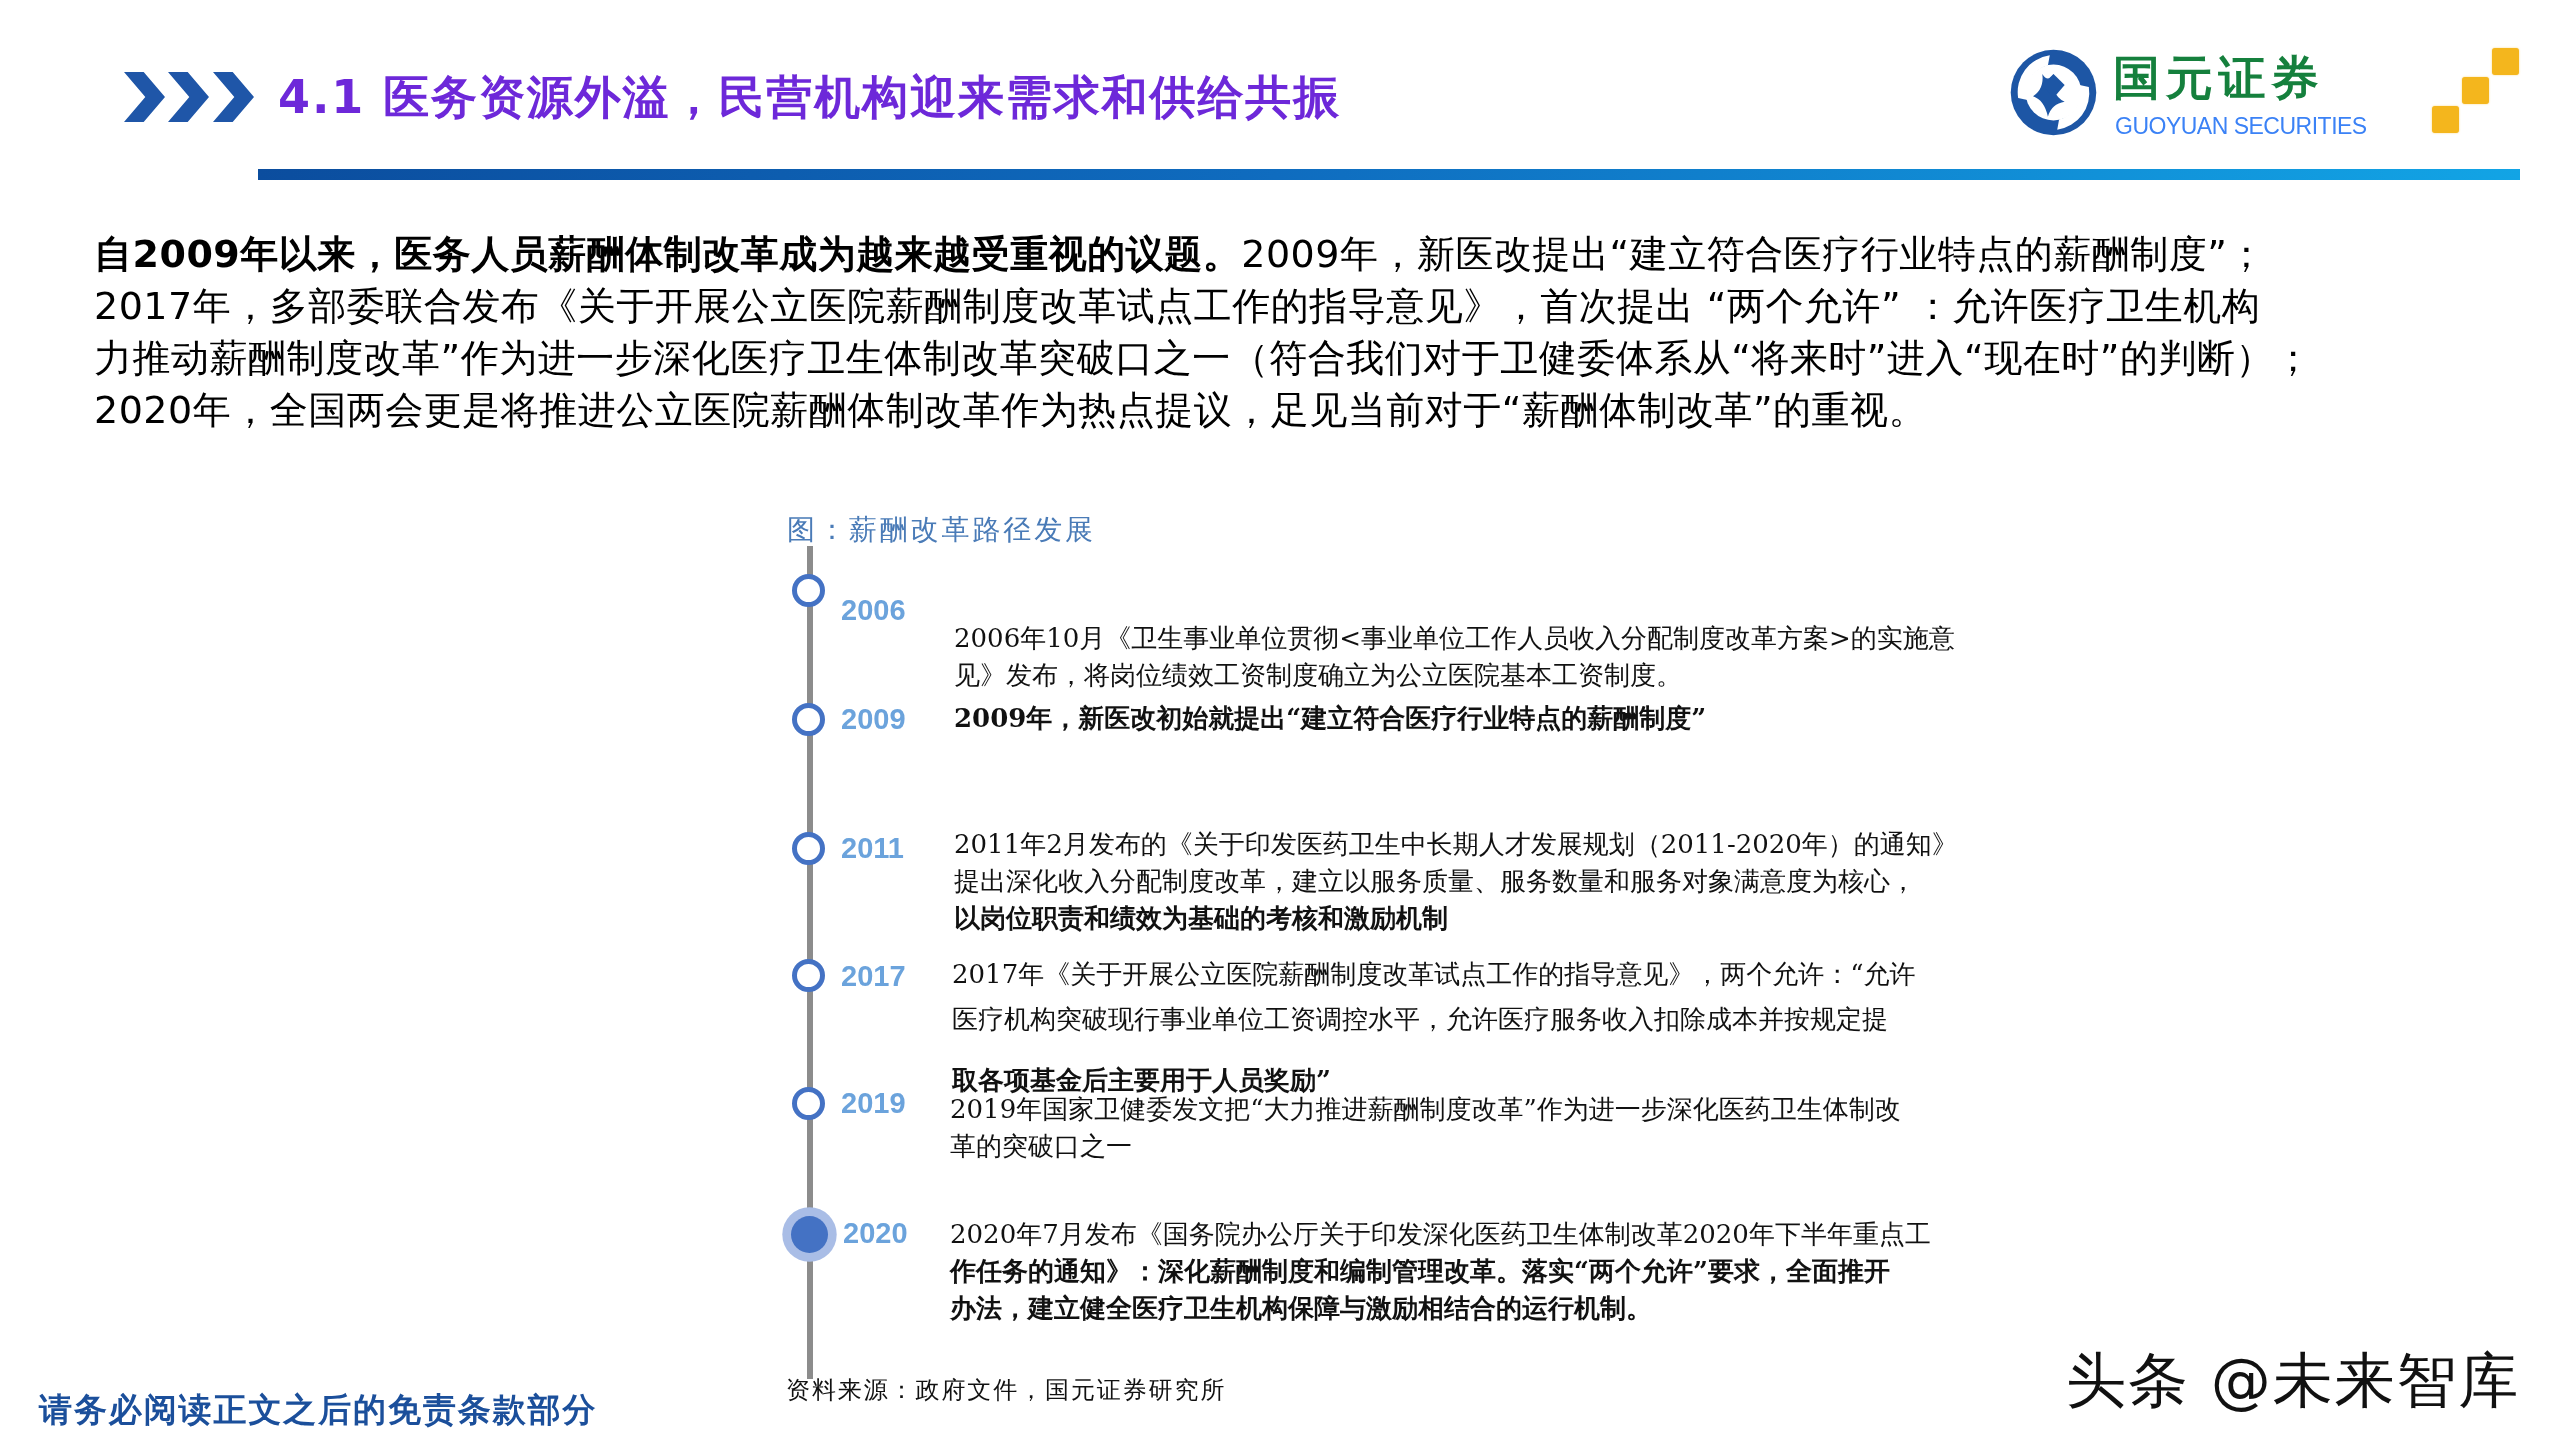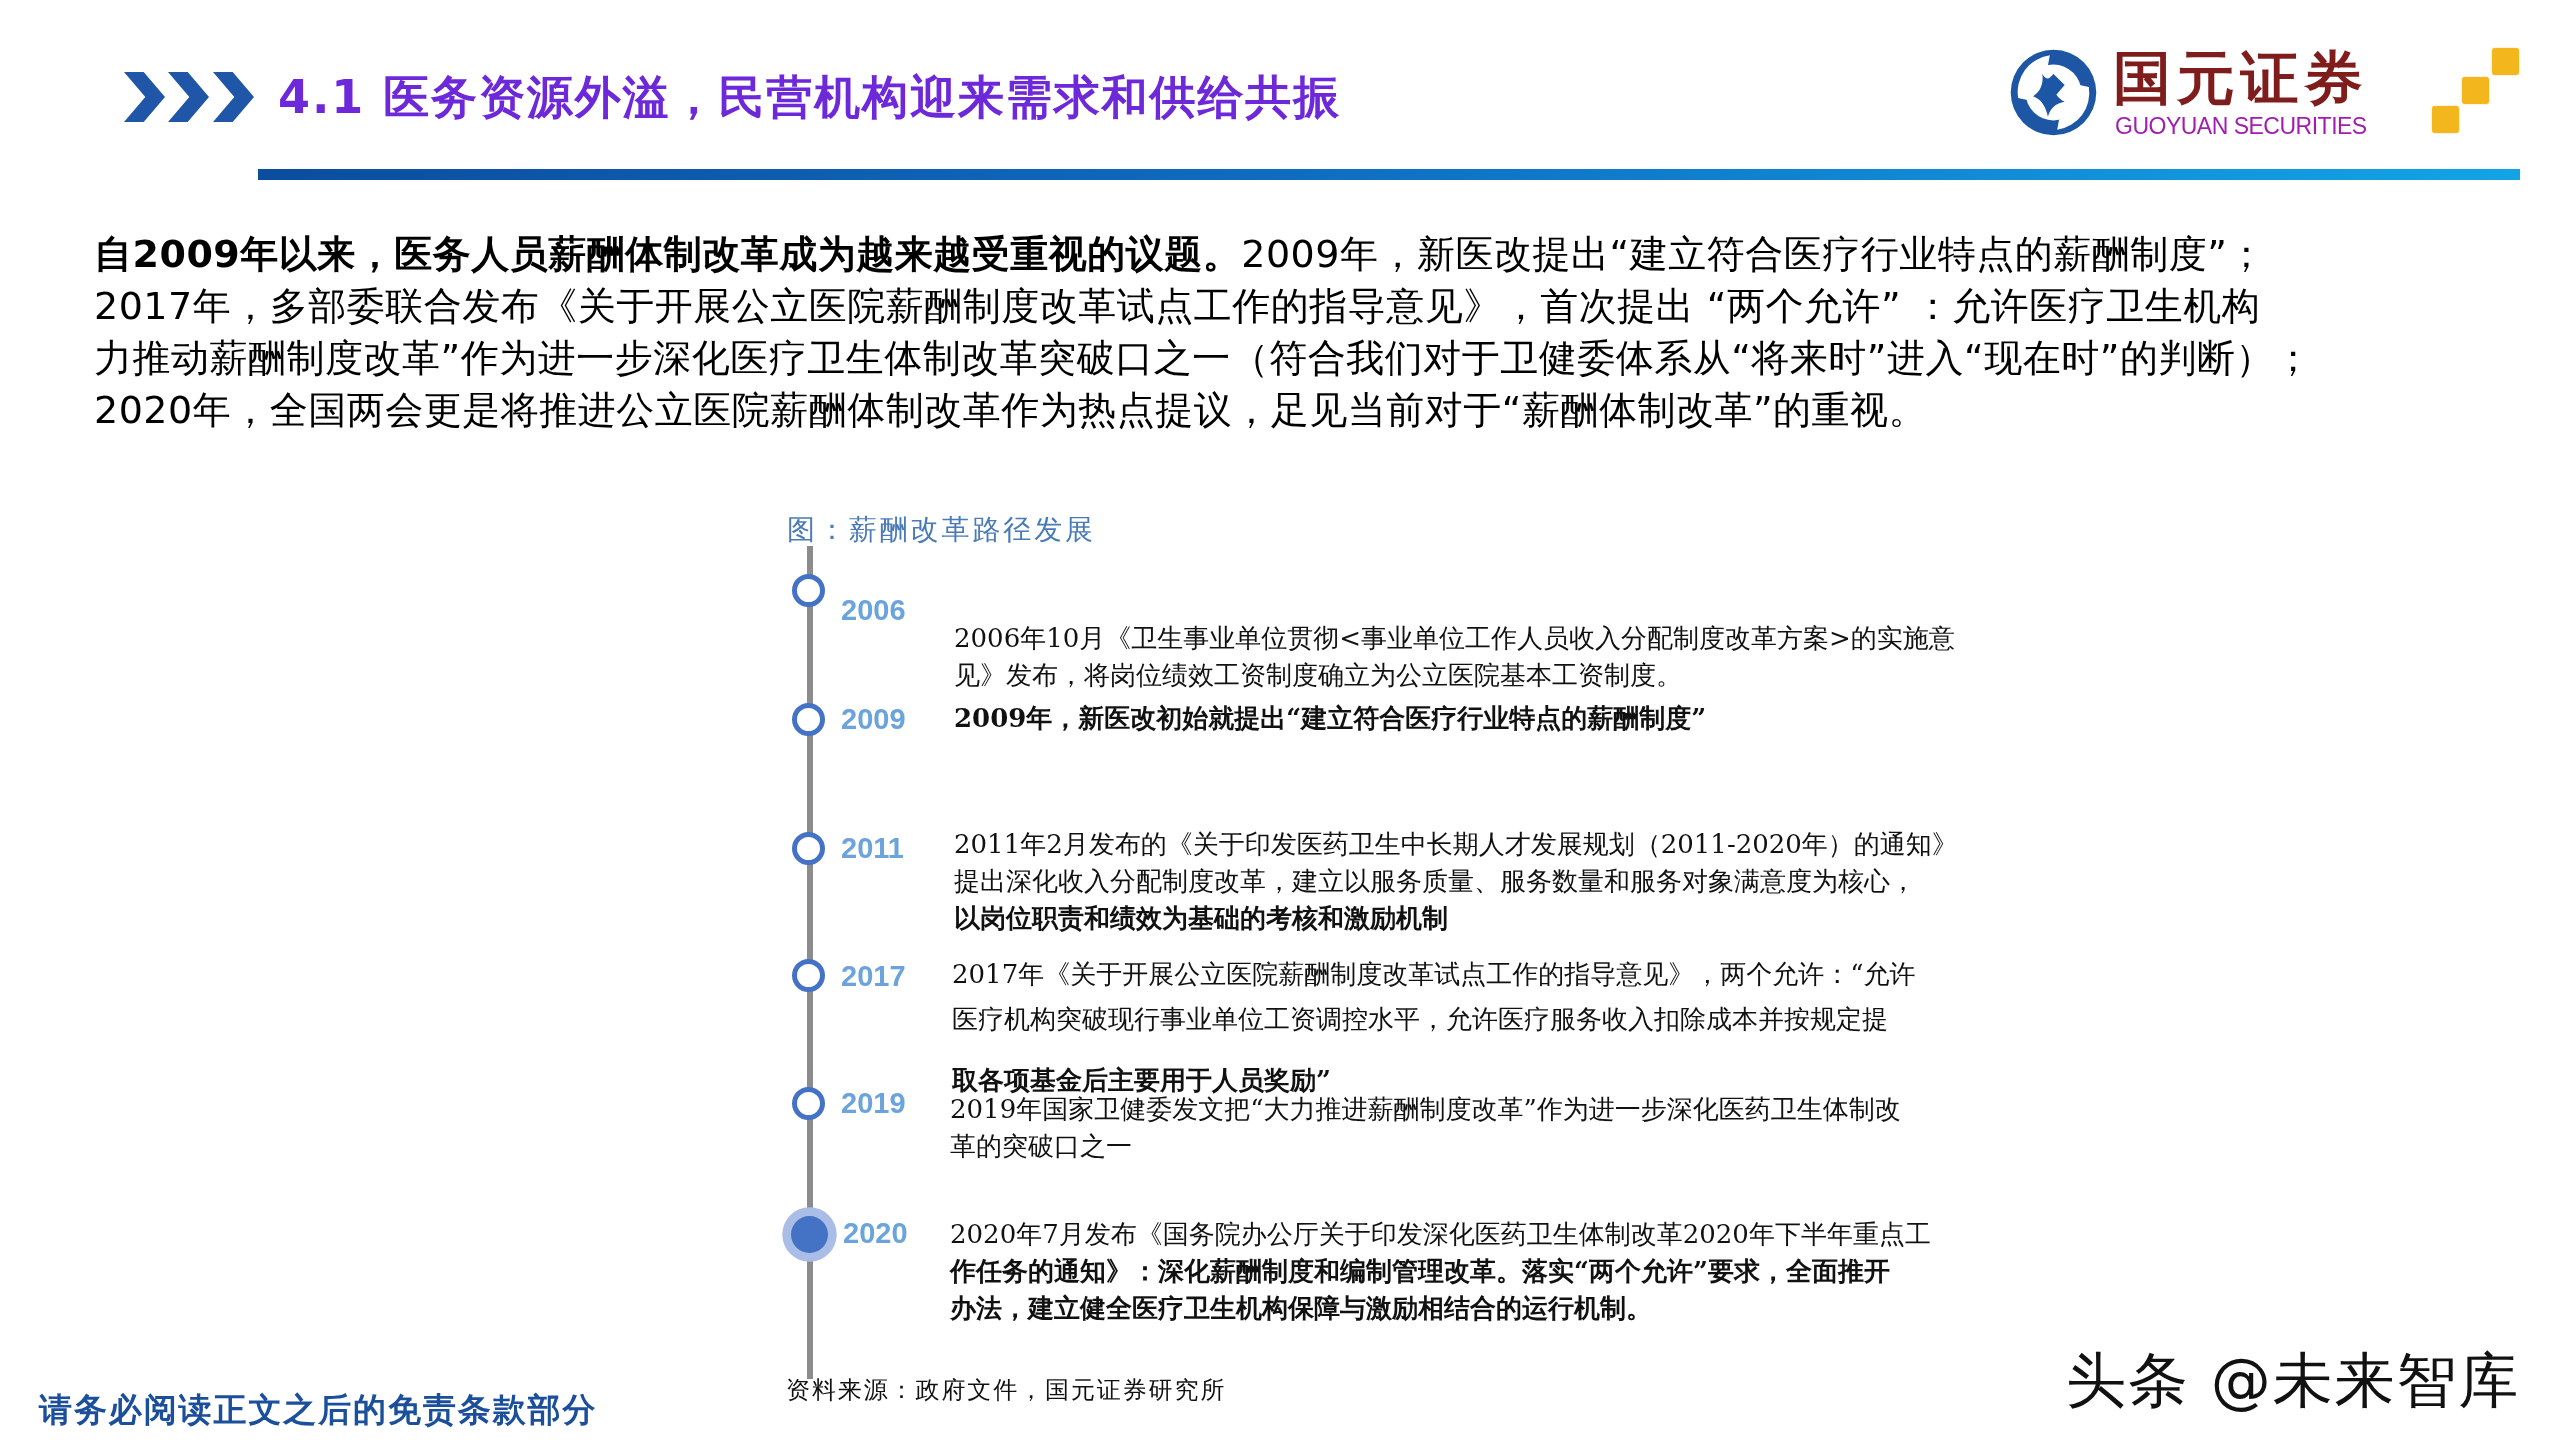--- a/index.html
+++ b/index.html
@@ -12,23 +12,23 @@
   .chev { position:absolute; top:0; width:41px; height:50px; background:#1f56a8;
           clip-path:polygon(0 0, 48% 0, 100% 50%, 48% 100%, 0 100%, 52% 50%);
           filter:drop-shadow(1.9px 1.9px 1.9px rgba(0,0,0,0.25)); }
   .page-title { left:278px; top:68px; font-size:46px; font-weight:bold; color:#6d28d9;
                 white-space:nowrap; letter-spacing:1.9px; line-height:58px; }
   .title-bar { left:258px; top:169px; width:2262px; height:10.6px;
                background:linear-gradient(90deg,#0b4d9e 0%, #0f6cbf 45%, #12a4e5 100%); }
 
   .logo { left:2005px; top:43px; width:522px; height:106px; }
   .logo-mark { position:absolute; left:1.9px; top:2.9px; width:93px; height:93px; }
-  .logo-cn { position:absolute; left:108px; top:0px; font-size:58px; font-weight:bold; color:#7f1d1d;
+  .logo-cn { position:absolute; left:108px; top:0px; font-size:47px; font-weight:bold; color:#15803d;
              letter-spacing:5.8px; line-height:70px; white-space:nowrap; }
-  .logo-en { position:absolute; left:110px; top:70px; font-size:23px; color:#a21caf; line-height:27px;
+  .logo-en { position:absolute; left:110px; top:70px; font-size:23px; color:#3b82f6; line-height:27px;
              white-space:nowrap; font-family:"Liberation Sans", sans-serif; letter-spacing:-0.5px; }
   .stars { position:absolute; left:415px; top:4.8px; width:106px; height:97px; }
   .star { position:absolute; width:27px; height:27px; background:#f4b61d;
           border-radius:2.9px; box-shadow:0 0 1.9px rgba(244,182,29,0.6); }
 
   
   .para { left:94px; top:228px; width:2454px; font-size:38px; line-height:52px; color:#000;
           font-family:"DejaVu Sans", sans-serif; letter-spacing:0.5px; }
   .para .bold { font-weight:bold; }
   .para-line { display:block; white-space:nowrap; }

